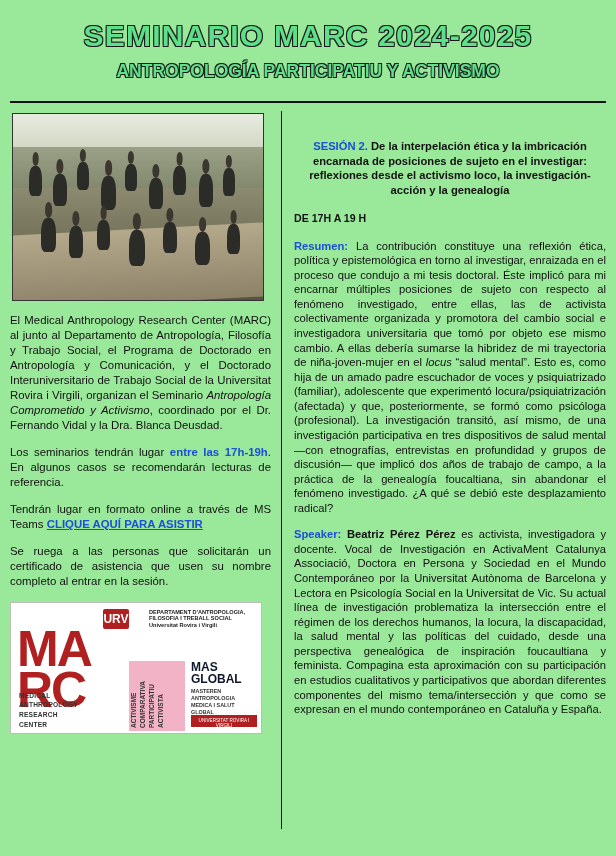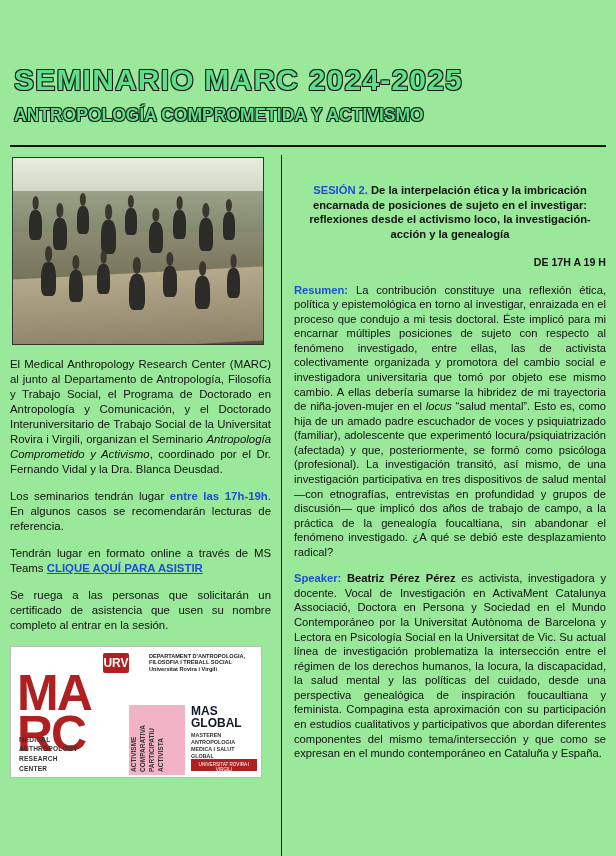--- a/index.html
+++ b/index.html
@@ -16,22 +16,21 @@
   }
   .poster {
     position: relative;
     width: 616px;
     height: 856px;
     background: #9ae89a;
   }
   
   .header {
     padding: 16px 14px 6px 14px;
-    text-align: left;
-    margin-top: 44px;
+    text-align: center;
   }
   .title-main {
     font-size: 30px;
     font-weight: bold;
     color: #5ee08a;
     letter-spacing: 1.2px;
     text-shadow:
       -1px -1px 0 #1a1a1a,
        1px -1px 0 #1a1a1a,
       -1px  1px 0 #1a1a1a,
@@ -208,39 +207,39 @@
   .session-head .lbl { color: #1a4fd6; }
   .session-head .body { color: #111; font-weight: bold; }
   .date {
     text-align: center;
     color: #1f7a3a;
     font-weight: bold;
     font-size: 14.5px;
     margin-bottom: 4px;
   }
   .time {
-    text-align: right;
+    text-align: left;
     color: #111;
     font-weight: bold;
     font-size: 10.6px;
     margin-bottom: 13px;
   }
   .para { margin: 0 0 12px 0; }
   .kicker { color: #1a4fd6; font-weight: bold; }
   .rtext i { font-style: italic; }
   .rtext b { font-weight: bold; }
 </style>
 </head>
 <body>
 
 <div class="poster">
 
   <div class="header">
     <div class="title-main">SEMINARIO MARC 2024-2025</div>
-    <div class="title-sub">ANTROPOLOGÍA COMPROMETIDA Y ACTIVISMO</div>
+    <div class="title-sub">ANTROPOLOGÍA PARTICIPATIU Y ACTIVISMO</div>
   </div>
   <hr class="rule">
 
   <div class="columns">
 
     <div class="col-left">
 
       <div class="photo">
         <div class="sky"></div>
         <div class="hill"></div>

